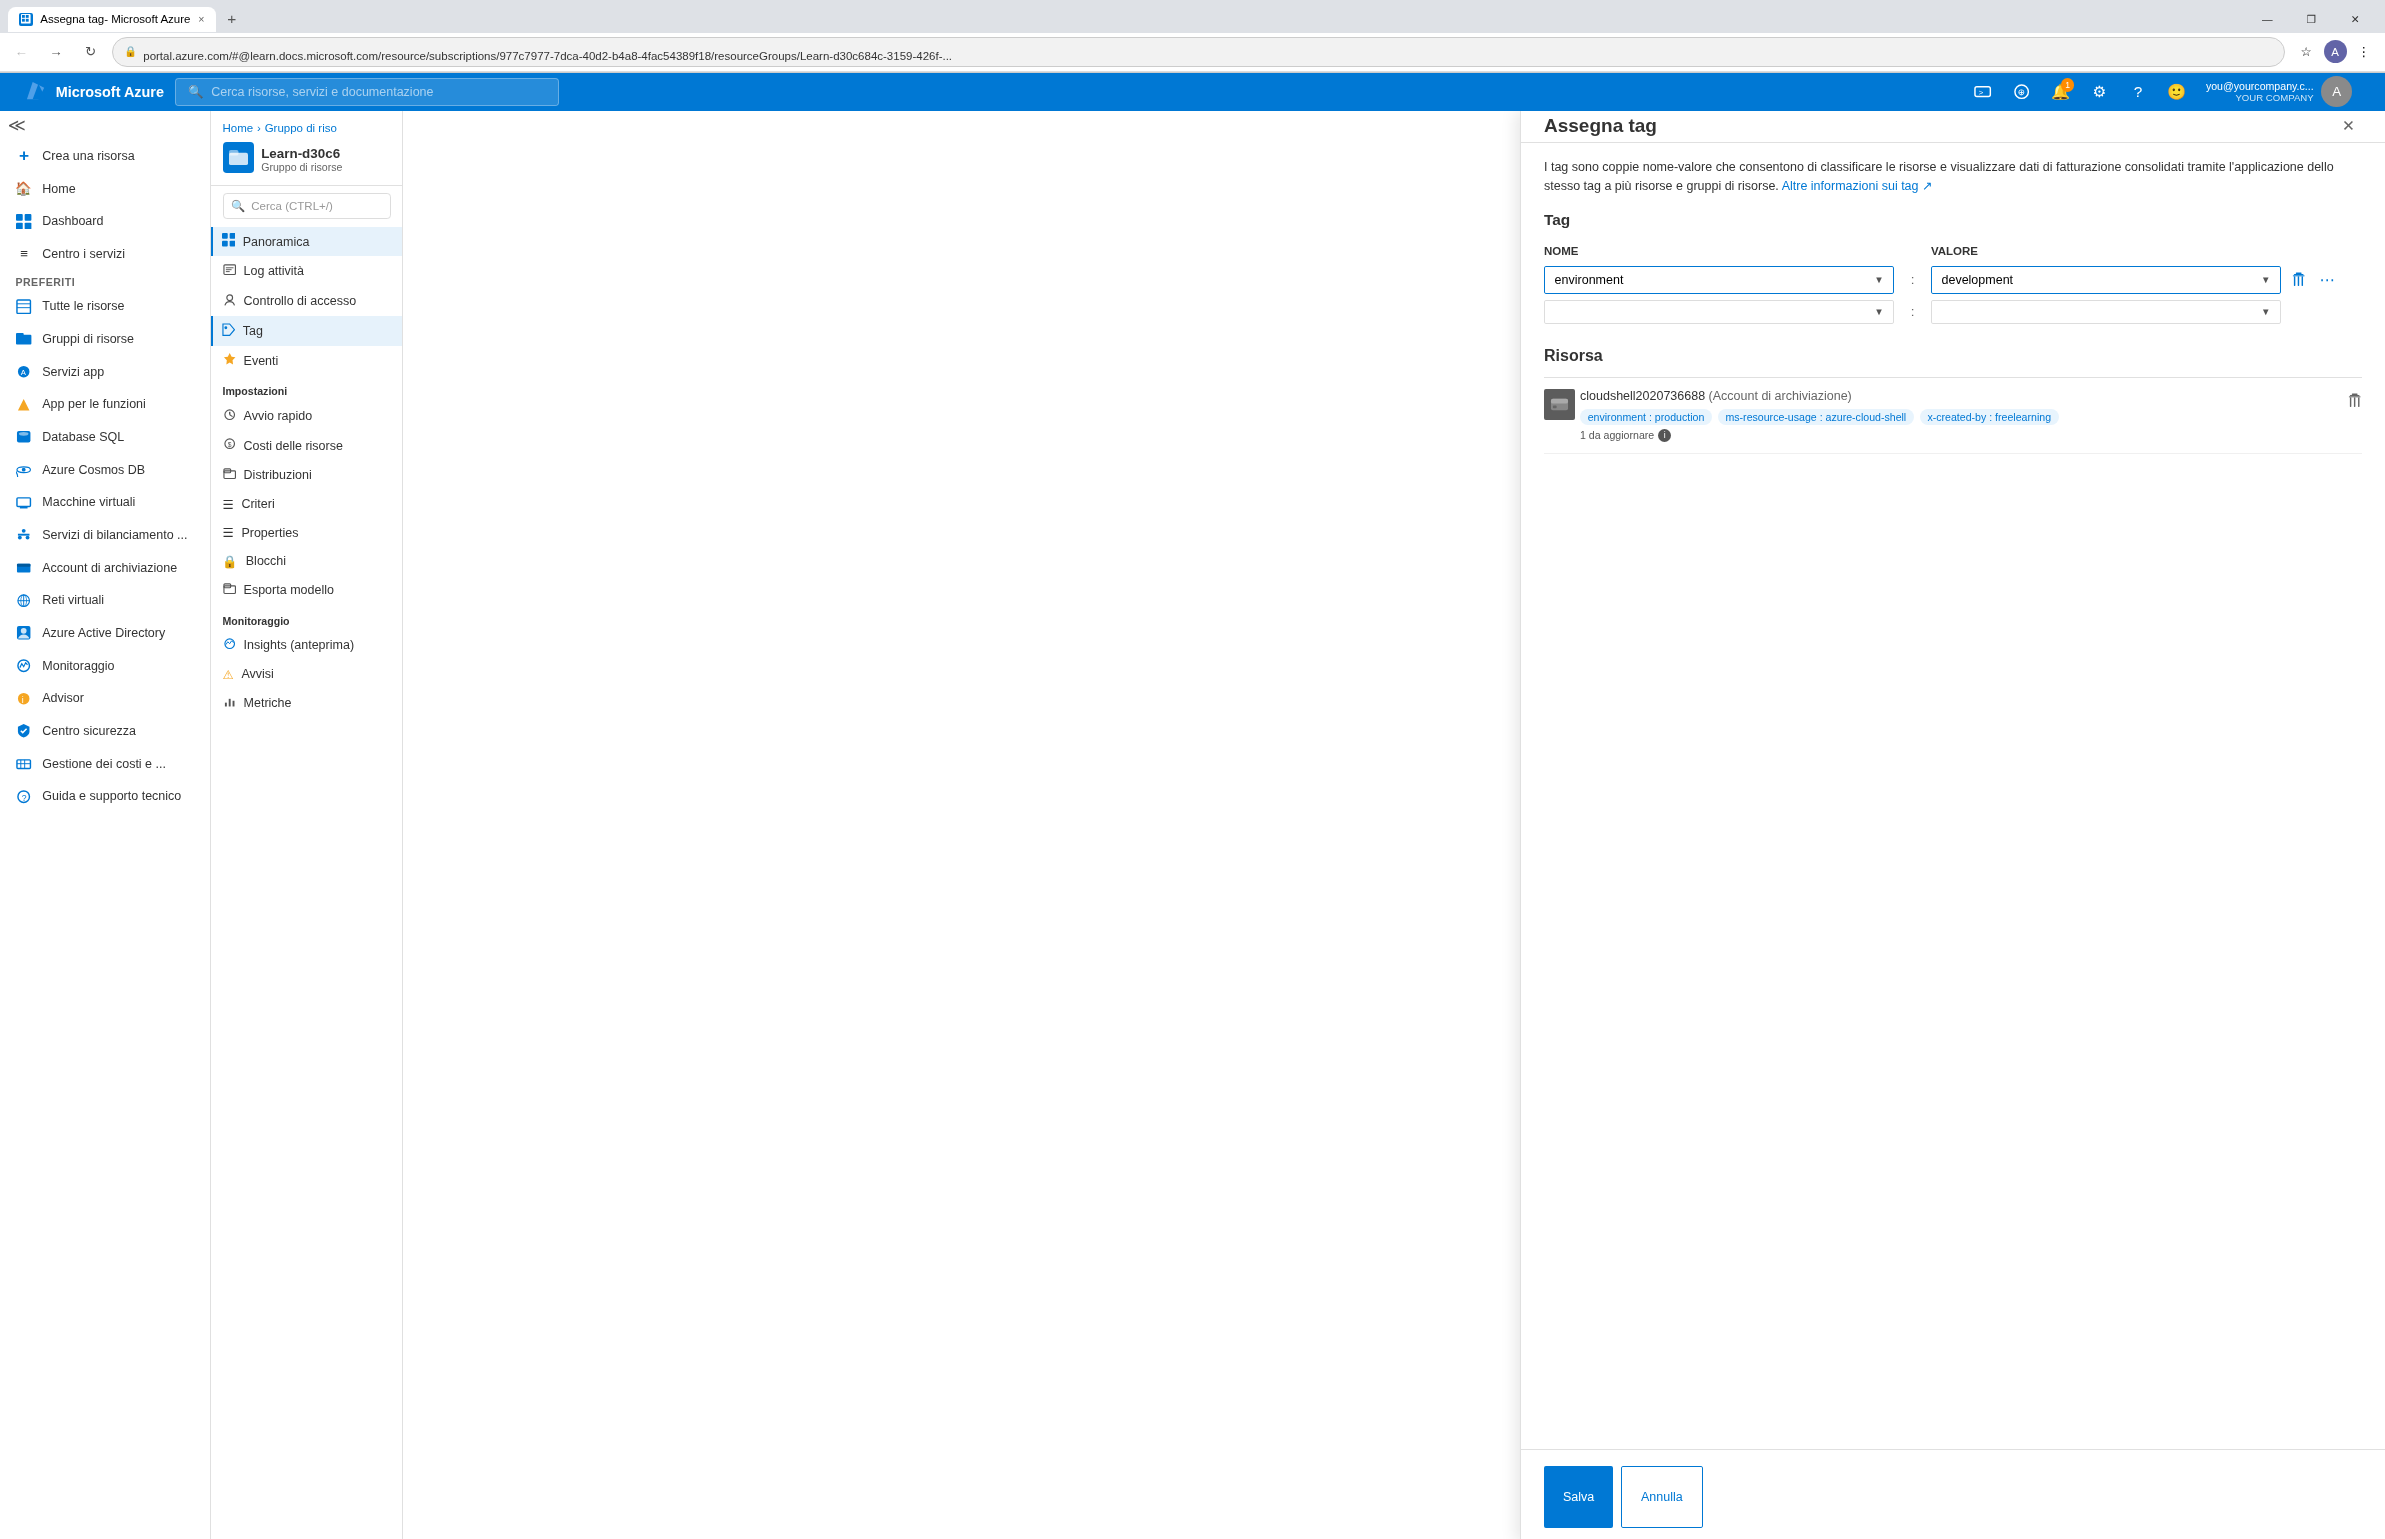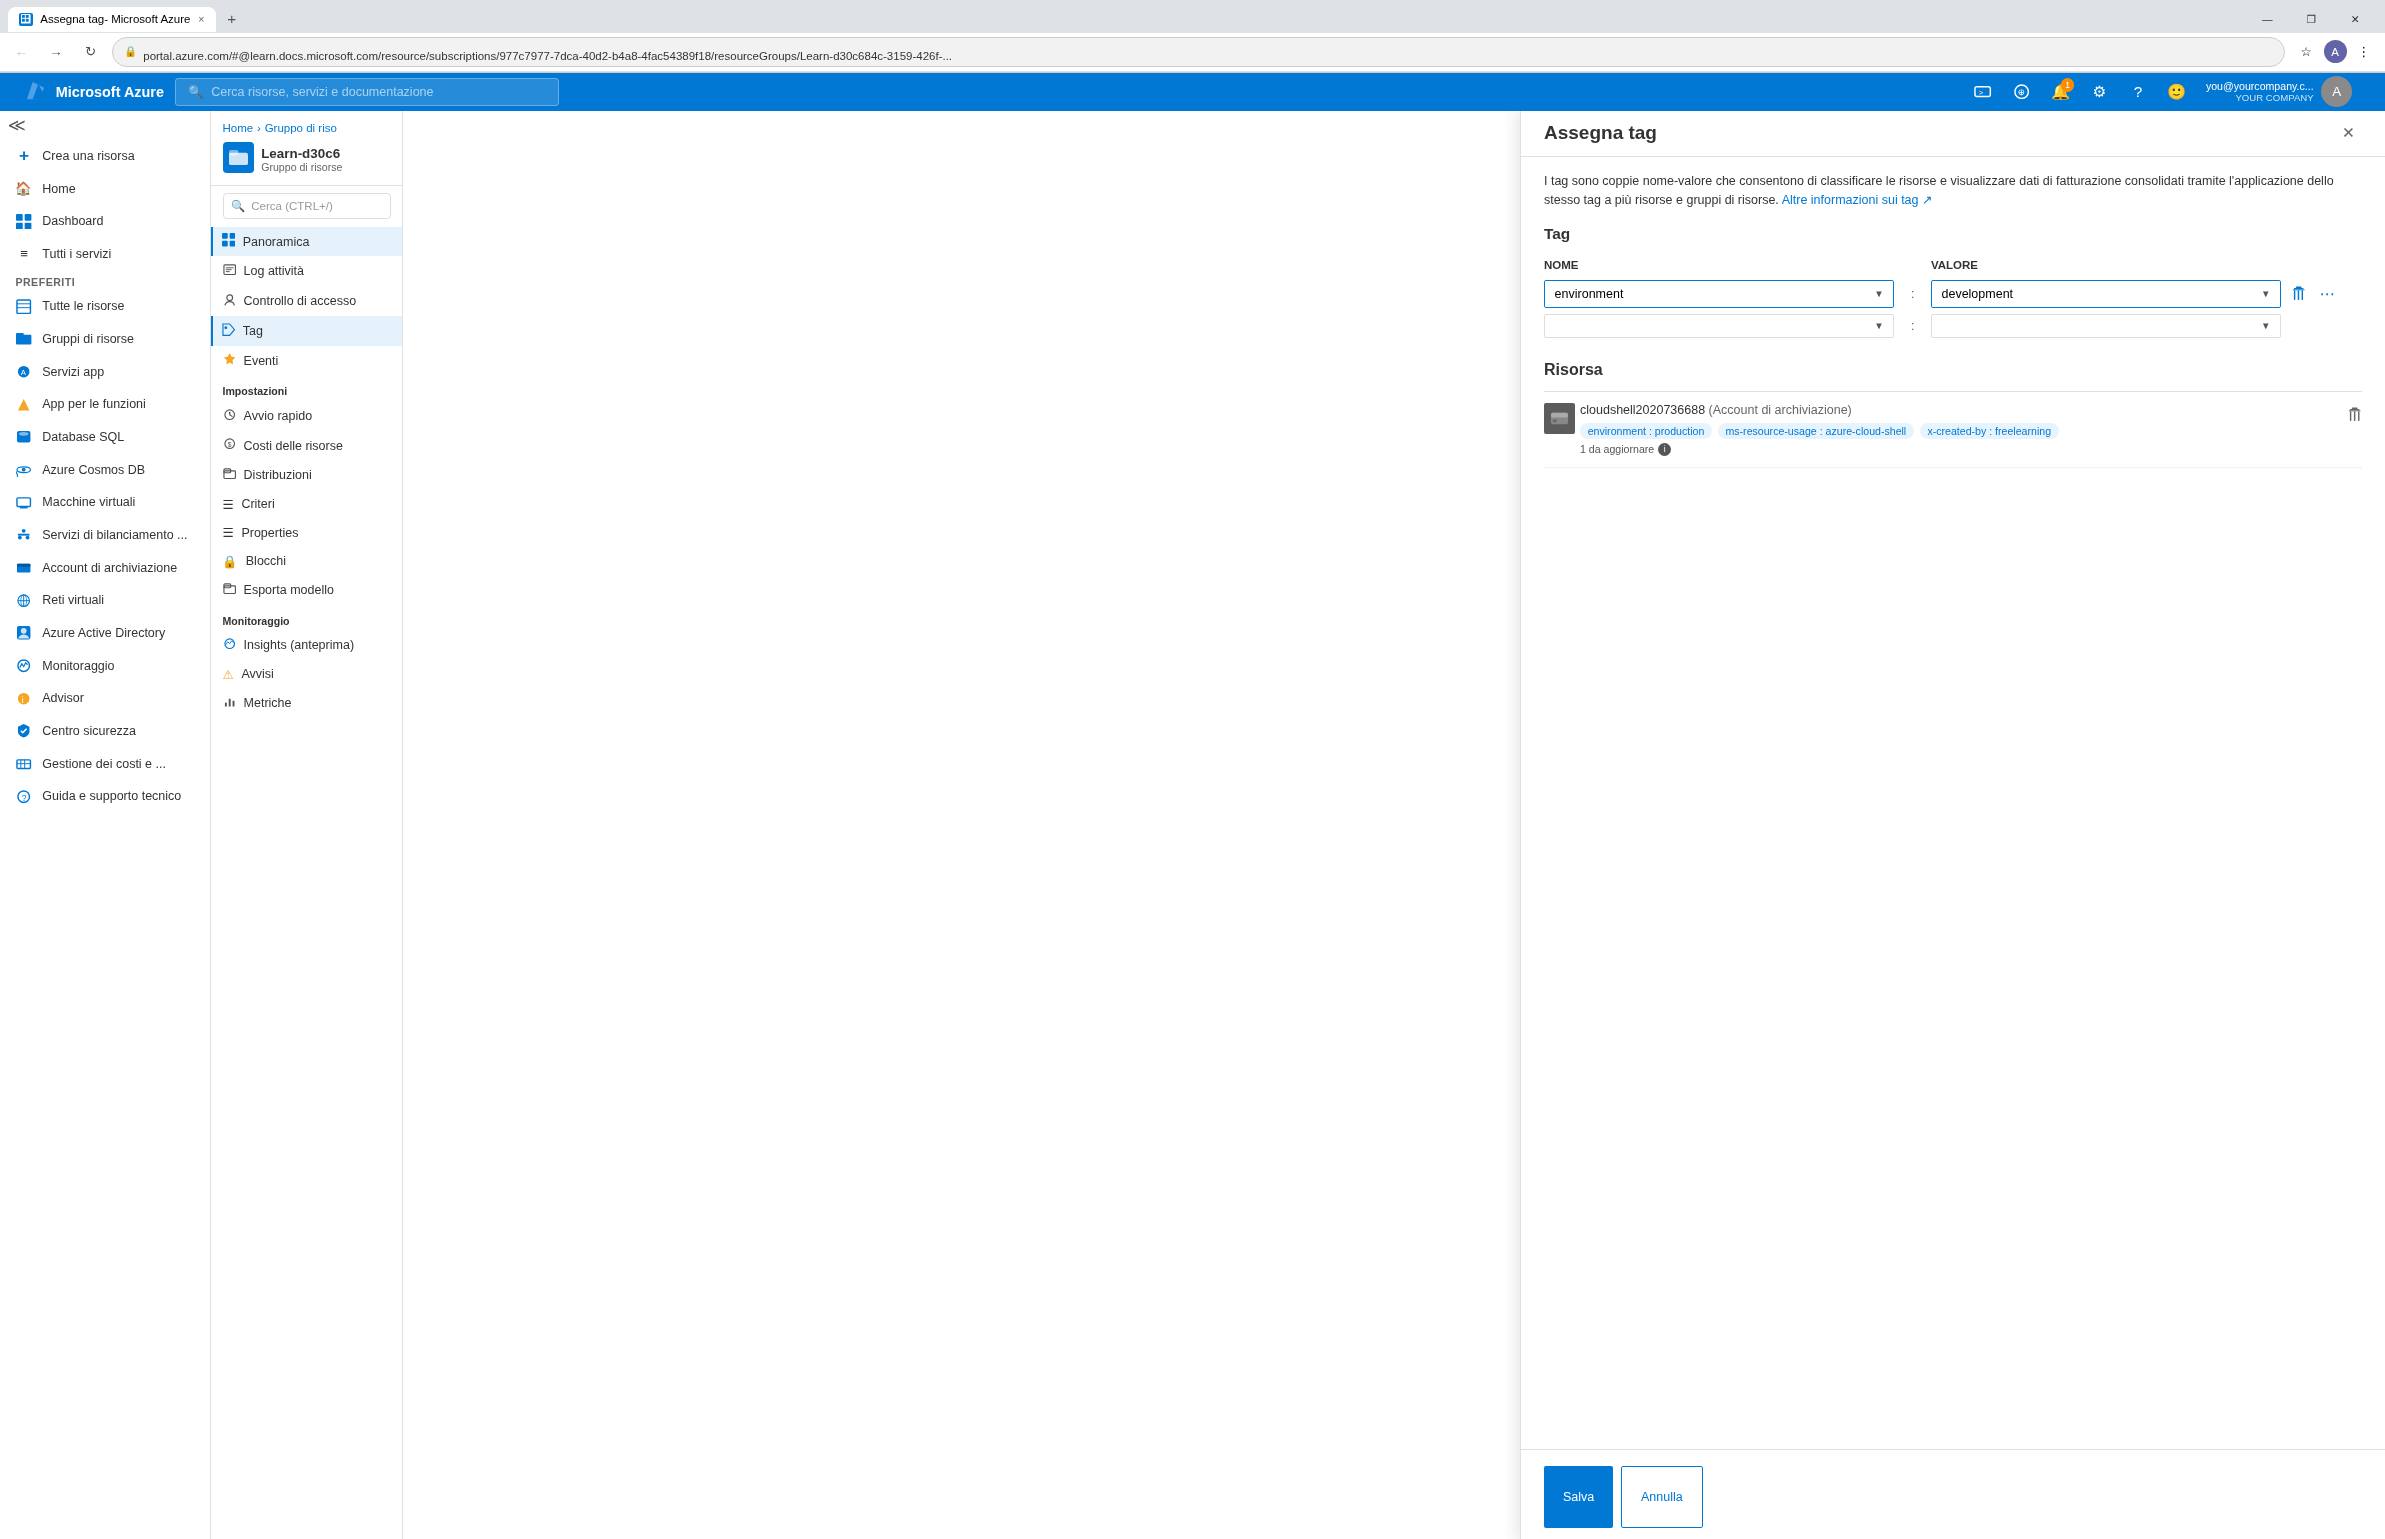--- a/index.html
+++ b/index.html
@@ -332,21 +332,21 @@
       border-left: 1px solid #e0e0e0;
       box-shadow: -3.8px 0 15.4px rgba(0,0,0,0.1);
       display: flex;
       flex-direction: column;
       z-index: 100;
     }
     .flyout-header {
       display: flex;
       align-items: center;
       justify-content: space-between;
-      padding: 9px 23px;
+      padding: 2px 23px;
       border-bottom: 1px solid #e0e0e0;
     }
     .flyout-title {
       font-size: 19px;
       font-weight: 600;
       color: #333;
     }
     .flyout-close {
       cursor: pointer;
       font-size: 15.4px;
@@ -643,21 +643,21 @@
             <rect x="0" y="0" width="7" height="7" fill="#0078d4" rx="1"></rect>
             <rect x="9" y="0" width="7" height="7" fill="#0078d4" rx="1"></rect>
             <rect x="0" y="9" width="7" height="7" fill="#0078d4" rx="1"></rect>
             <rect x="9" y="9" width="7" height="7" fill="#0078d4" rx="1"></rect>
           </svg>
       </div>
       <span>Dashboard</span>
     </div>
     <div class="sidebar-item">
       <div class="sidebar-icon">≡</div>
-      <span>Tutti i servizi</span>
+      <span>Centro i servizi</span>
     </div>
     <div class="sidebar-section">PREFERITI</div>
     <div class="sidebar-item">
       <div class="sidebar-icon" style="color:#0078d4;">
         <svg width="15.4" height="15.4" viewBox="0 0 16 16">
             <rect x="1" y="1" width="14" height="14" fill="none" stroke="#0078d4" stroke-width="1.5" rx="1"></rect>
             <line x1="1" y1="5" x2="15" y2="5" stroke="#0078d4" stroke-width="1"></line>
             <line x1="1" y1="9" x2="15" y2="9" stroke="#0078d4" stroke-width="1"></line>
           </svg>
       </div>

